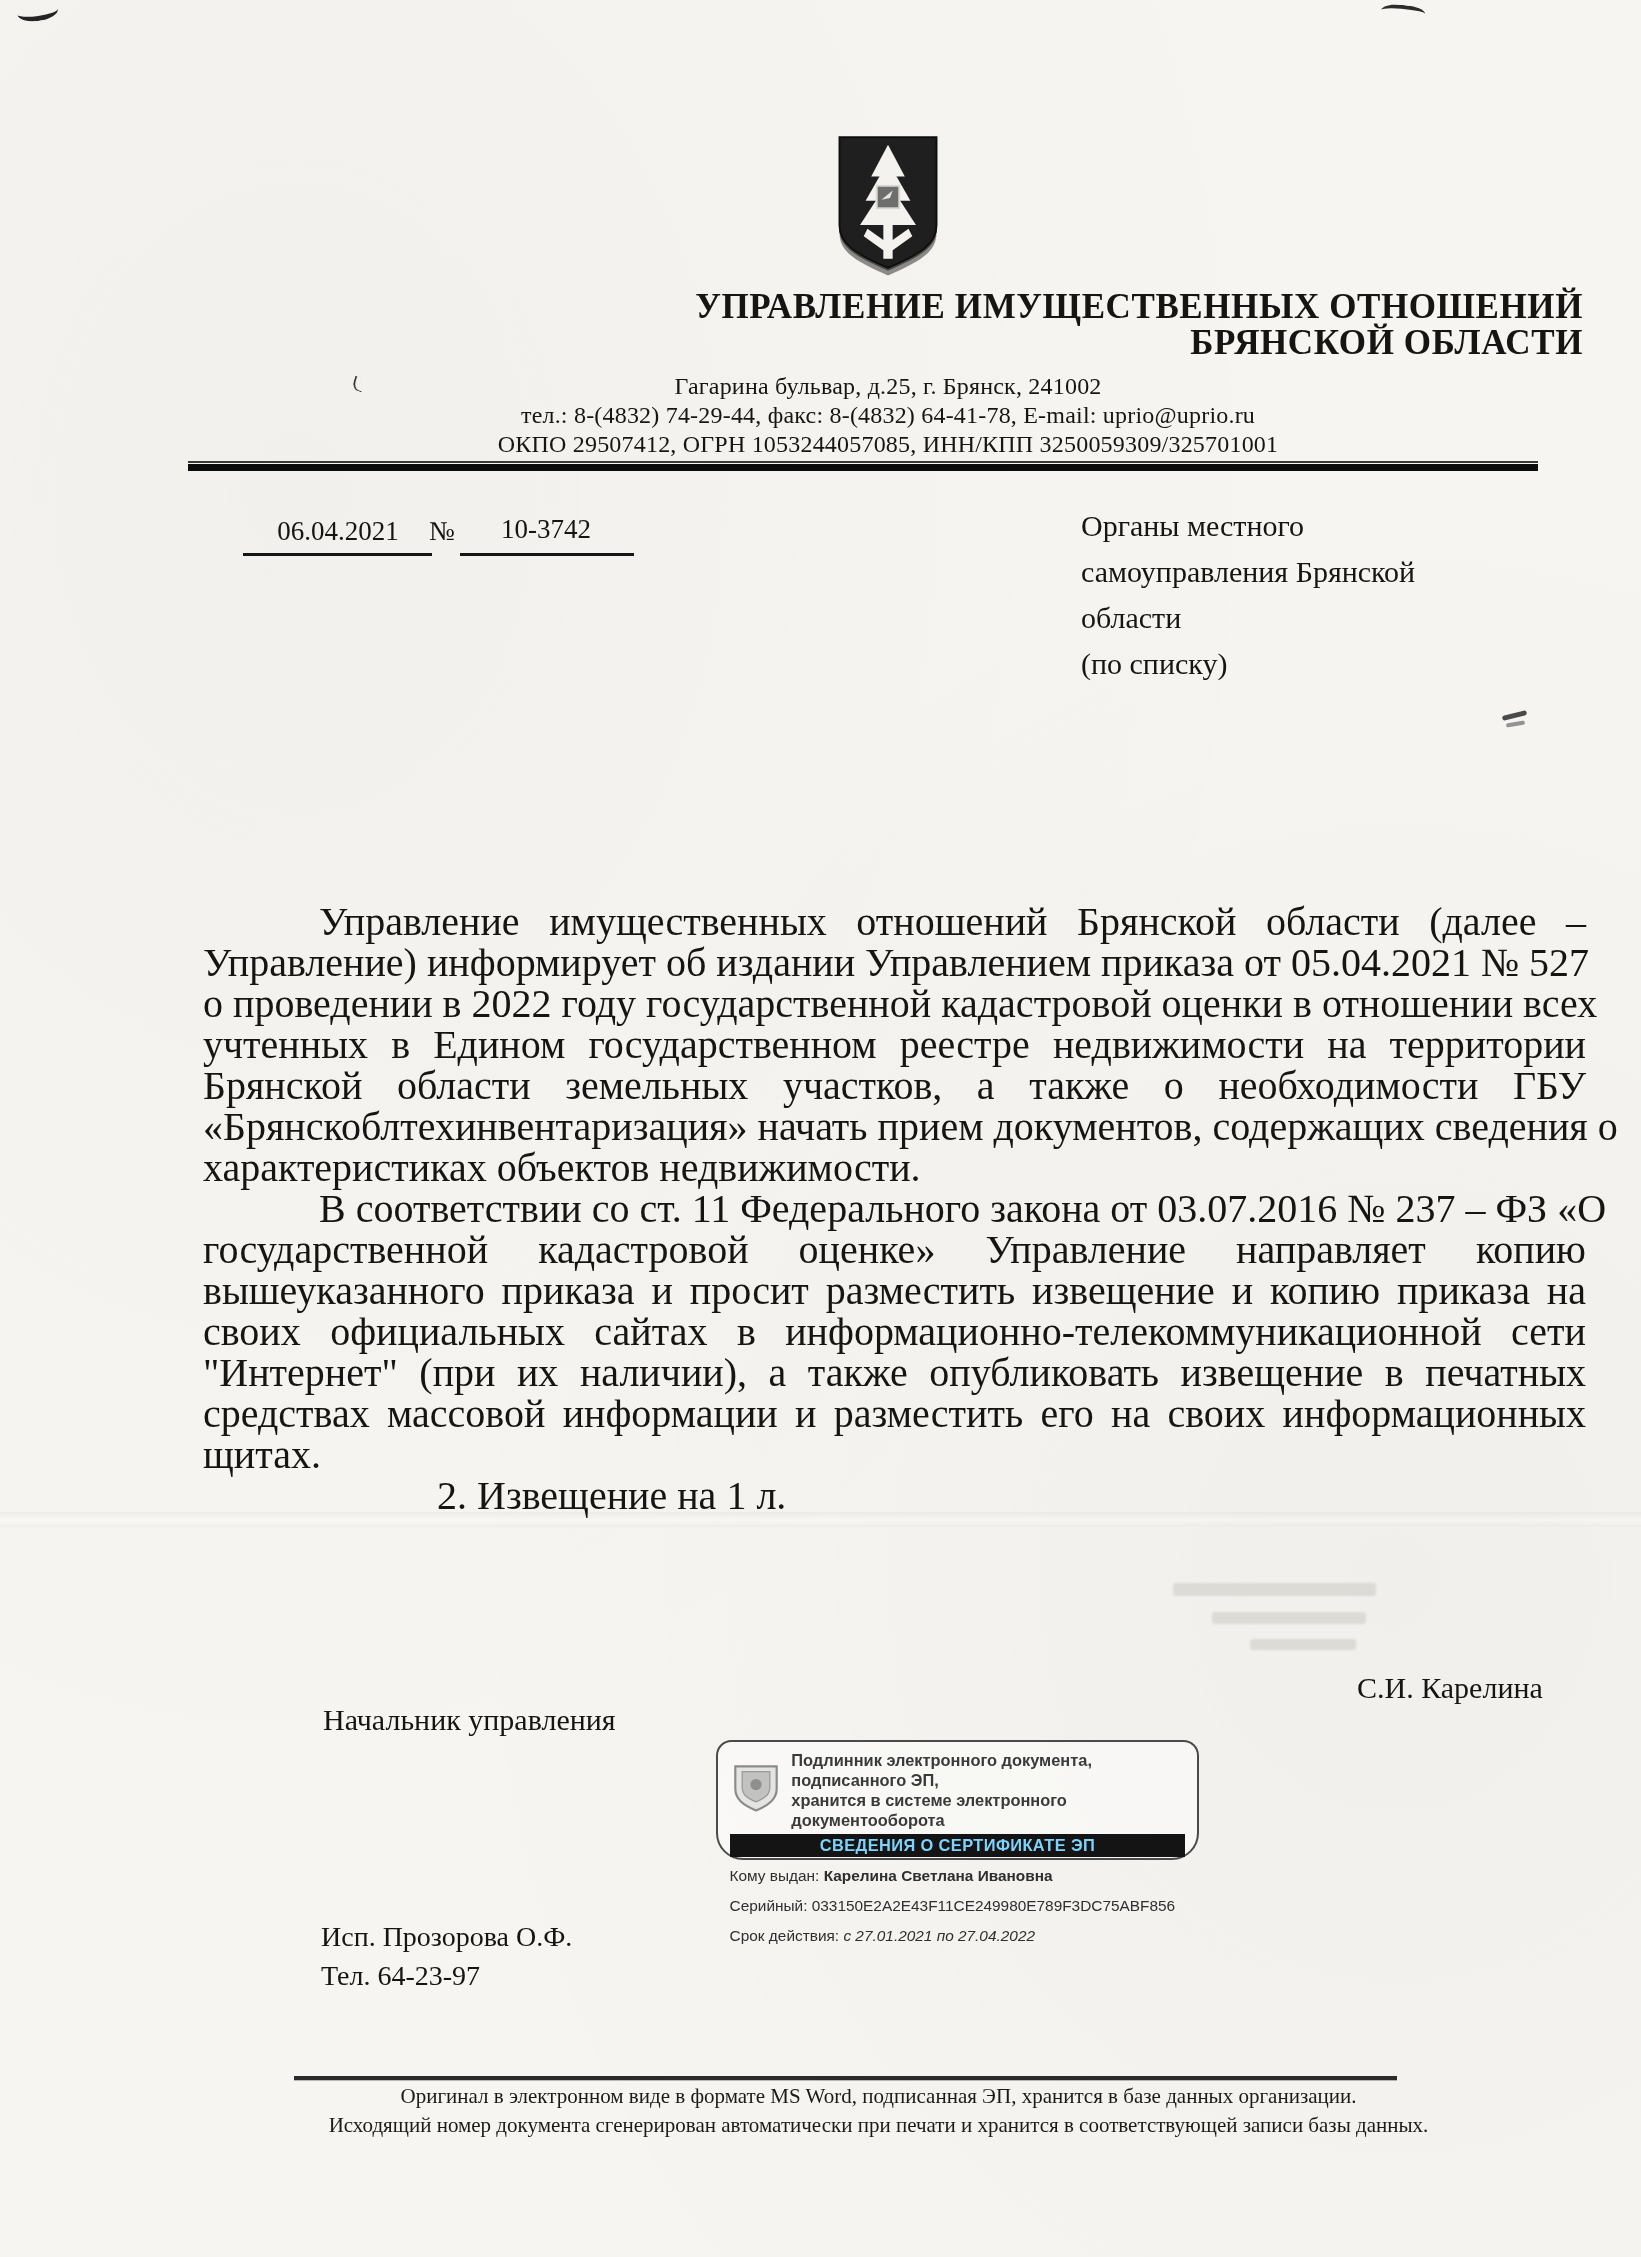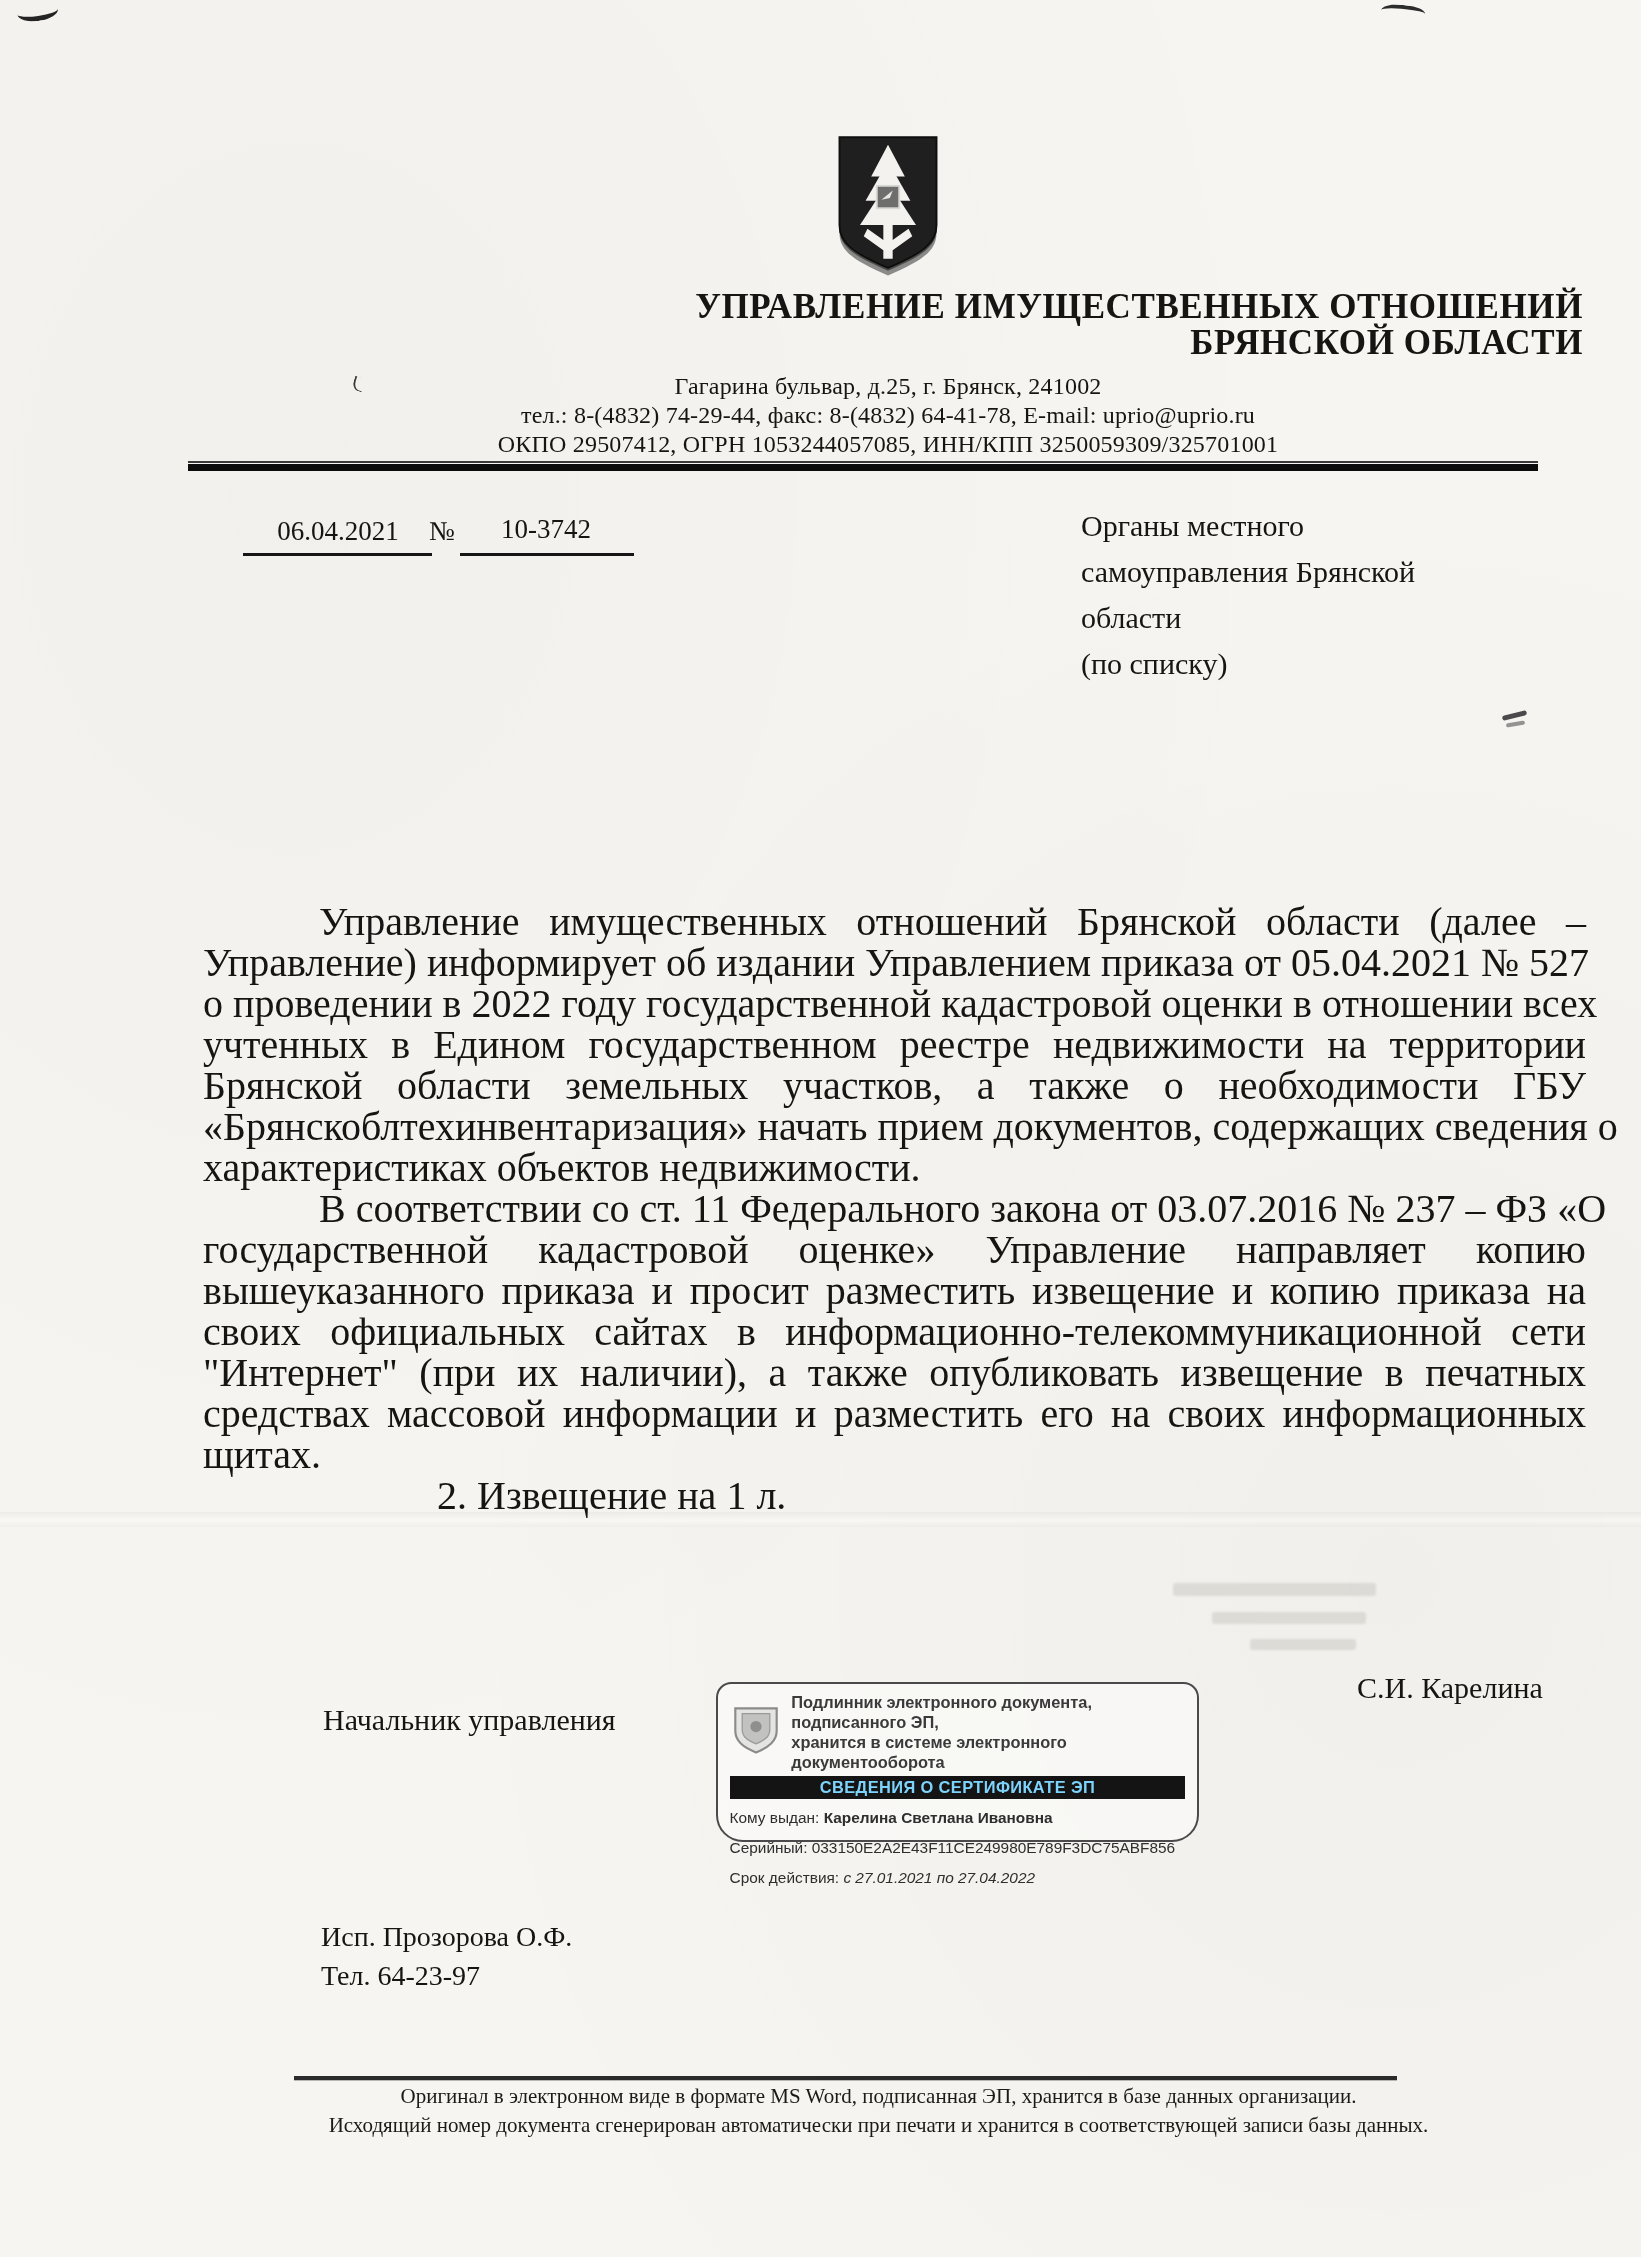--- a/index.html
+++ b/index.html
@@ -41,21 +41,21 @@
   .jlast { text-align:left; height:41px; white-space:nowrap; }
   .ind   { padding-left:116px; }
   .attach1 { padding-left:116px; height:41px; margin-top:1.9px; }
   .attach2 { padding-left:234px; height:41px; }
 
   
   .sig-pos  { left:323px; top:1688px; font-size:30px;margin-top:15px; }
   .sig-name { left:1357px; top:1671px; font-size:30px; }
 
   
-  .stamp { left:716px; top:1682px; width:483px; height:160px;
+  .stamp { left:716px; top:1740px; width:483px; height:120px;
     border:2.9px solid #4a4a4a; border-radius:15.4px 15.4px 27px 27px;
     background:rgba(252,252,250,0.6);
     font-family:"Liberation Sans", sans-serif; color:#2e2e2e; box-sizing:border-box; padding:7.7px 11.6px 0 11.6px; }
   .stamp-top { display:flex; align-items:center; gap:9.7px; }
   .stamp-crest { flex:0 0 52px; }
   .stamp-top-text { font-size:16.4px; line-height:20px; font-weight:bold; color:#3a3a3a; }
   .stamp-bar { margin-top:4.8px; background:#141414; color:#7dd3fc; text-align:center;
     font-weight:bold; font-size:16.4px; line-height:23px; letter-spacing:0.4px; }
   .stamp-row { font-size:15.4px; line-height:23px; margin-top:7px; white-space:nowrap; }
   .stamp-row .val-b { font-weight:bold; }

